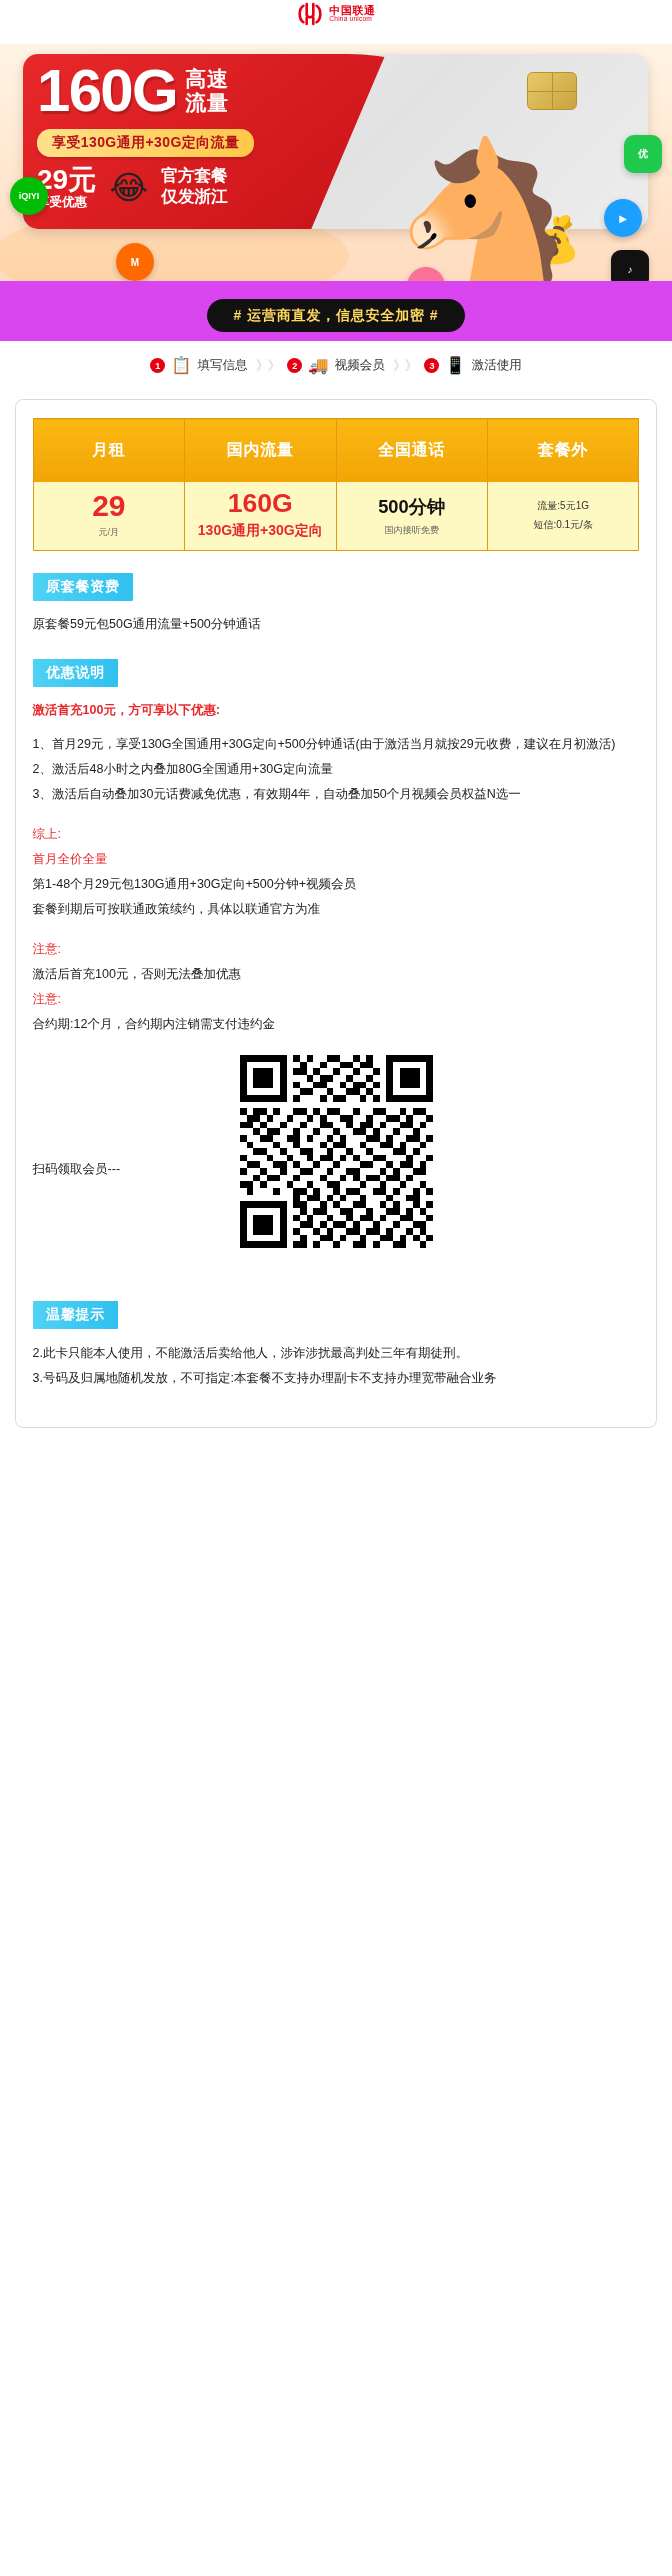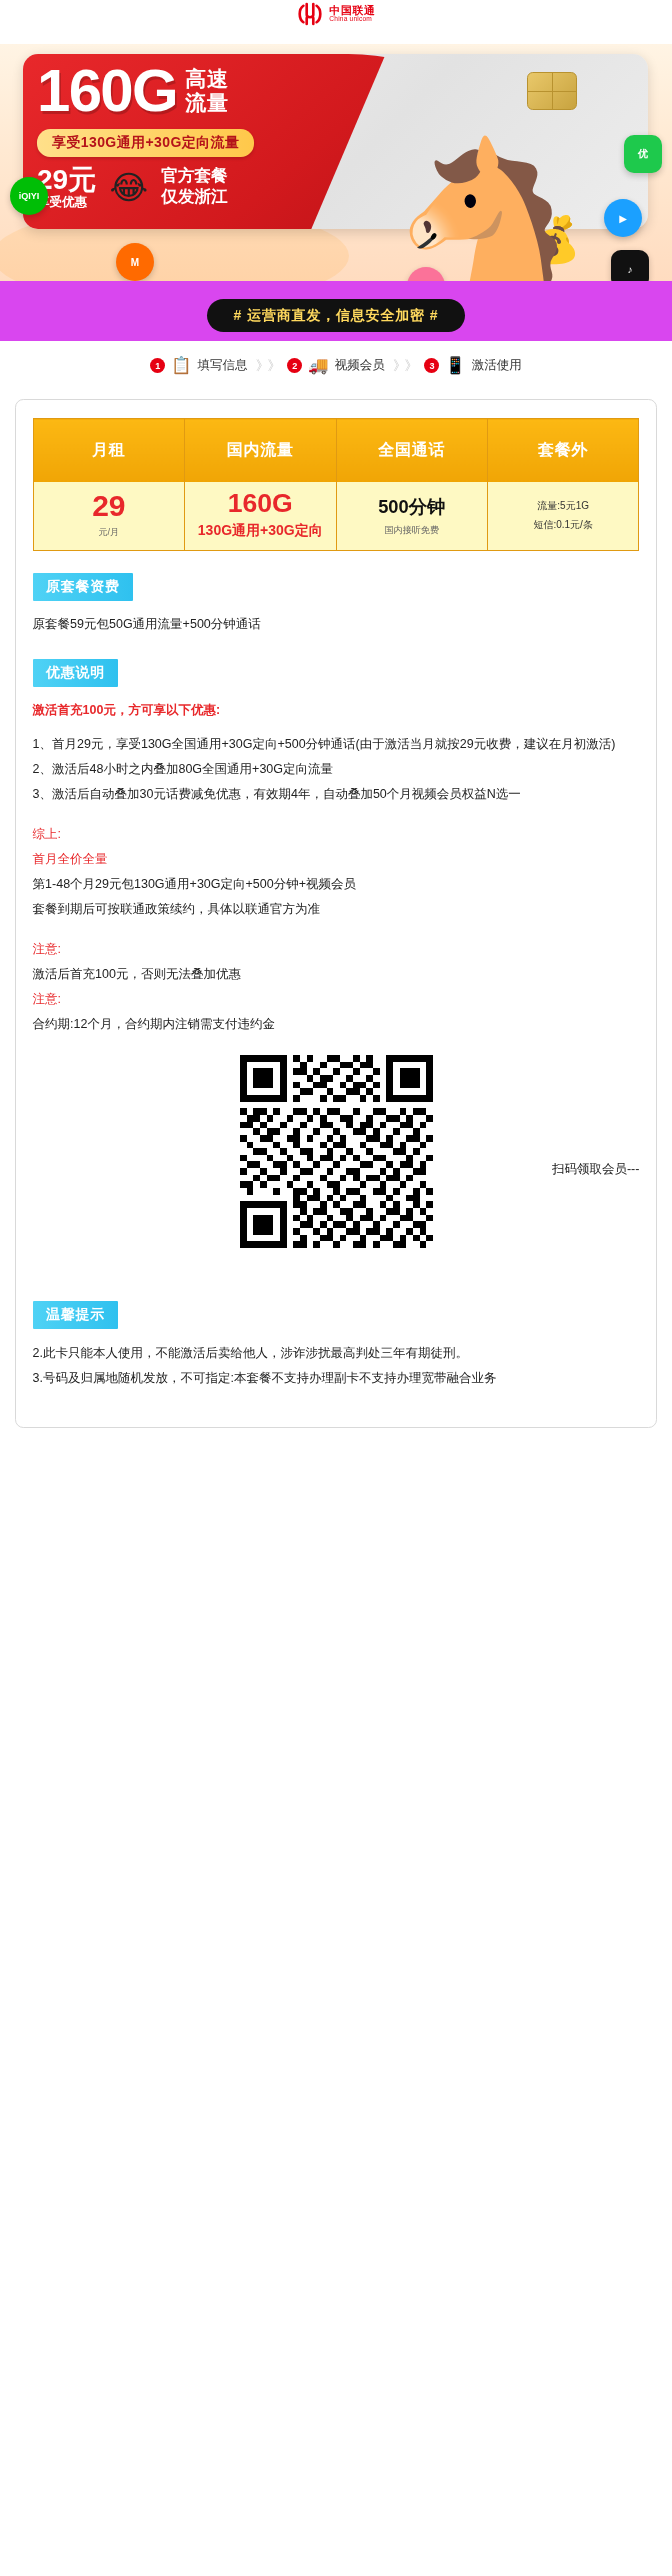--- a/index.html
+++ b/index.html
@@ -593,21 +593,21 @@
               <rect x="11" y="28" width="1" height="1"></rect>
               <rect x="14" y="28" width="1" height="1"></rect>
               <rect x="17" y="28" width="2" height="1"></rect>
               <rect x="20" y="28" width="1" height="1"></rect>
               <rect x="23" y="28" width="2" height="1"></rect>
               <rect x="27" y="28" width="1" height="1"></rect>
           </g>
         </svg>
       </div>
     </div>
-    <div class="body-text" style="margin-top:-98px;text-align:right;">扫码领取会员---</div>
+    <div class="body-text" style="margin-top:-98px;">扫码领取会员---</div>
     <div style="height:98px"></div>
 
     
     <div class="sec-head">温馨提示</div>
     <div class="tips-list">2.此卡只能本人使用，不能激活后卖给他人，涉诈涉扰最高判处三年有期徒刑。</div>
     <div class="tips-list">3.号码及归属地随机发放，不可指定:本套餐不支持办理副卡不支持办理宽带融合业务</div>
     <div class="footer-space"></div>
   </div>
 </div>
 

